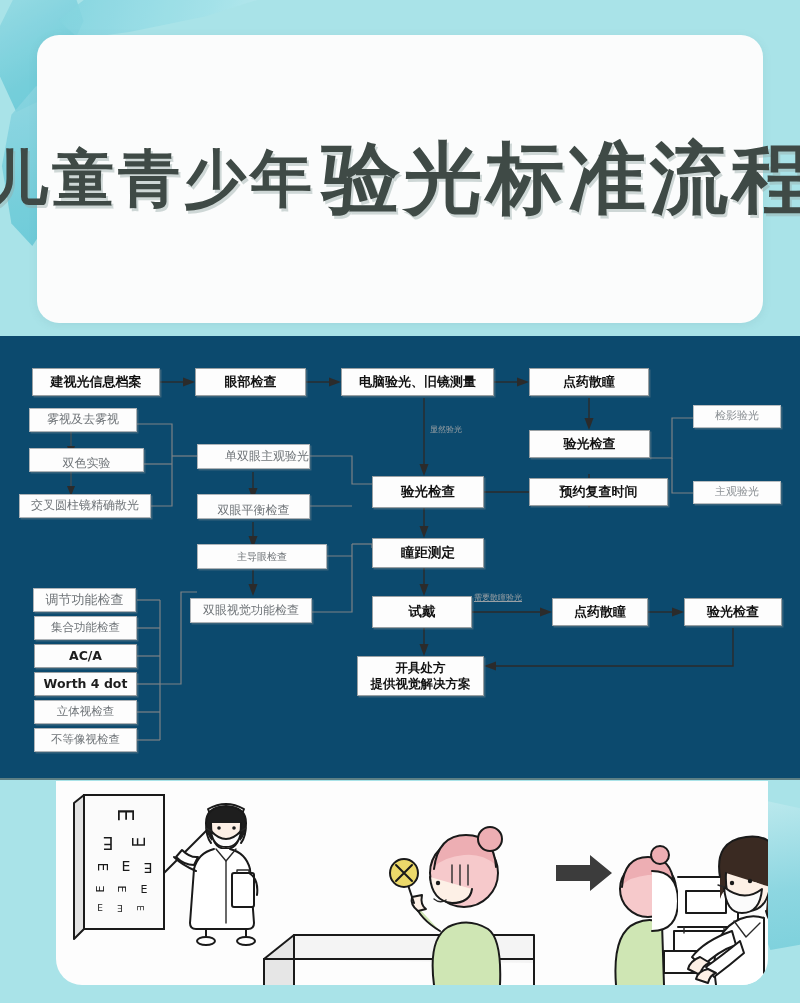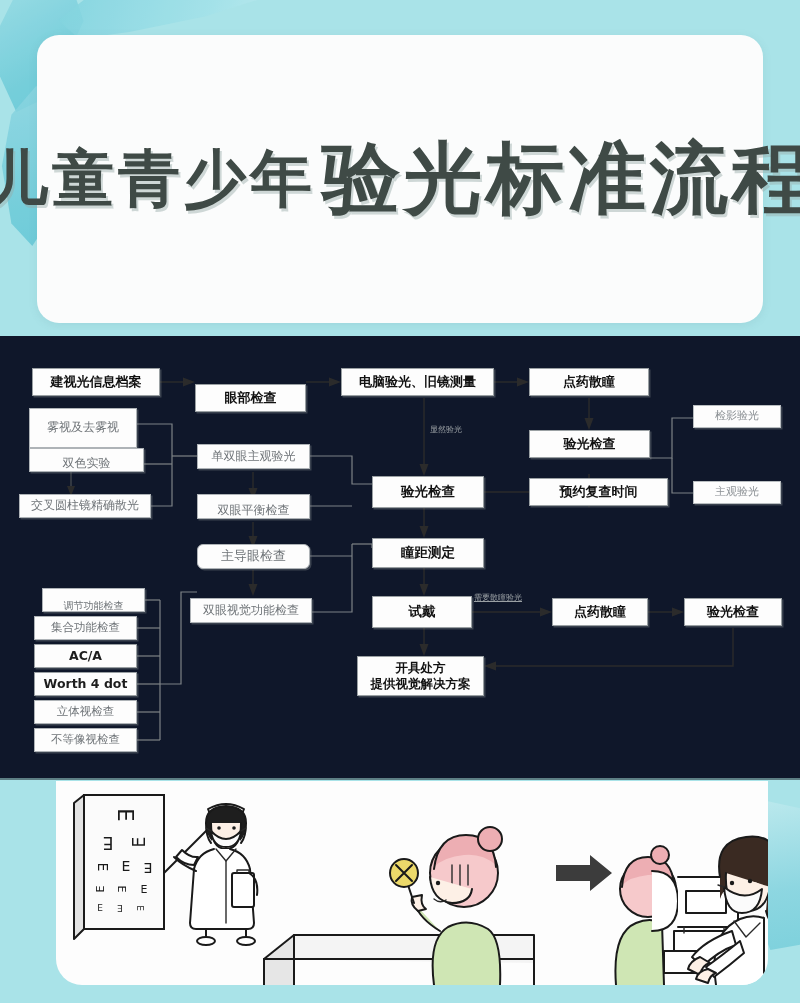--- a/index.html
+++ b/index.html
@@ -52,21 +52,21 @@
   .title-line.l1{font-size:62px;}
   .title-line.l2{font-size:78px;}
 
   
   .band-edge{
     position:absolute;left:0;top:330px;width:800px;height:6px;background:#a9e3e8;
   }
 
   
   .flow-section{
-    position:absolute;left:0;top:336px;width:800px;height:444px;background:#0f172a;
+    position:absolute;left:0;top:336px;width:800px;height:444px;background:#0c4a6e;
   }
   .flow{position:absolute;left:0;top:0;width:800px;height:444px;}
 
   .node{
     position:absolute;box-sizing:border-box;
     border:1px solid #9aa0a3;background:#fdfdfd;
     display:flex;align-items:center;justify-content:center;
     text-align:center;line-height:1.15;
     font-family:"DejaVu Sans","Liberation Sans",sans-serif;
     color:#1d1d1d;
@@ -202,21 +202,21 @@
         <path class="wire grey" d="M137,348 L160,348"></path>
         <path class="wire grey" d="M137,376 L160,376"></path>
         <path class="wire grey" d="M137,404 L160,404"></path>
         <path class="wire grey" d="M160,264 L160,404"></path>
         <path class="wire grey" d="M160,348 L181,348 L181,256 L197,256"></path>
       </svg>
 
       <div class="node strong" style="left:32px;top:32px;width:128px;height:28px;font-size:13px;">
         <span>建视光信息档案</span>
       </div>
-      <div class="node strong" style="left:195px;top:32px;width:111px;height:28px;font-size:13px;margin-top:16px;">
+      <div class="node strong" style="left:195px;top:32px;width:111px;height:28px;font-size:13px;">
         <span>眼部检查</span>
       </div>
       <div class="node strong" style="left:341px;top:32px;width:153px;height:28px;font-size:13px;">
         <span>电脑验光、旧镜测量</span>
       </div>
       <div class="node strong" style="left:529px;top:32px;width:120px;height:28px;font-size:13px;">
         <span>点药散瞳</span>
       </div>
 
       <div class="node strong" style="left:529px;top:94px;width:121px;height:28px;font-size:13px;">
@@ -225,44 +225,44 @@
       <div class="node faint" style="left:693px;top:69px;width:88px;height:23px;font-size:11px;">
         <span>检影验光</span>
       </div>
       <div class="node faint" style="left:693px;top:145px;width:88px;height:23px;font-size:11px;text-align:right;">
         <span>主观验光</span>
       </div>
       <div class="node strong" style="left:529px;top:142px;width:139px;height:28px;font-size:13px;">
         <span>预约复查时间</span>
       </div>
 
-      <div class="node faint2" style="left:29px;top:72px;width:108px;height:40px;font-size:12px;text-align:right;">
+      <div class="node faint2" style="left:29px;top:72px;width:108px;height:24px;font-size:12px;text-align:right;">
         <span>雾视及去雾视</span>
       </div>
       <div class="node faint2" style="left:29px;top:112px;width:115px;height:24px;font-size:12px;align-items:flex-end;">
         <span>双色实验</span>
       </div>
       <div class="node faint2" style="left:19px;top:158px;width:132px;height:24px;font-size:12px;">
         <span>交叉圆柱镜精确散光</span>
       </div>
 
-      <div class="node faint2" style="left:197px;top:108px;width:113px;height:25px;font-size:12px;">
+      <div class="node faint2" style="left:197px;top:108px;width:113px;height:25px;font-size:12px;justify-content:flex-end;">
         <span>单双眼主观验光</span>
       </div>
       <div class="node faint2" style="left:197px;top:158px;width:113px;height:25px;font-size:12px;align-items:flex-end;">
         <span>双眼平衡检查</span>
       </div>
-      <div class="node faint2" style="left:197px;top:208px;width:113px;height:25px;font-size:13px;border-radius:6px;">
+      <div class="node faint2" style="left:197px;top:208px;width:130px;height:25px;font-size:10px;">
         <span>主导眼检查</span>
       </div>
       <div class="node faint2" style="left:190px;top:262px;width:122px;height:25px;font-size:12px;">
         <span>双眼视觉功能检查</span>
       </div>
 
-      <div class="node faint2" style="left:42px;top:252px;width:103px;height:24px;font-size:10px;align-items:flex-end;">
+      <div class="node faint2" style="left:33px;top:252px;width:103px;height:24px;font-size:13px;">
         <span>调节功能检查</span>
       </div>
       <div class="node faint2" style="left:34px;top:280px;width:103px;height:24px;font-size:11.5px;">
         <span>集合功能检查</span>
       </div>
       <div class="node" style="left:34px;top:308px;width:103px;height:24px;font-size:12.5px;font-weight:bold;">
         <span>AC/A</span>
       </div>
       <div class="node" style="left:34px;top:336px;width:103px;height:24px;font-size:12.5px;font-weight:bold;">
         <span>Worth 4 dot</span>

